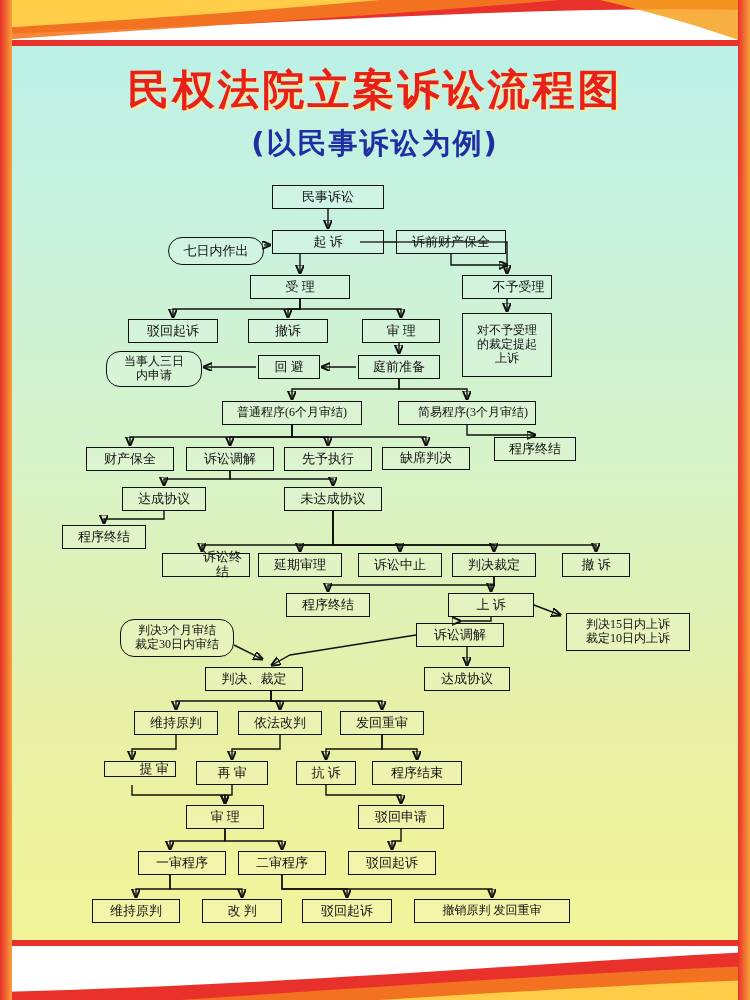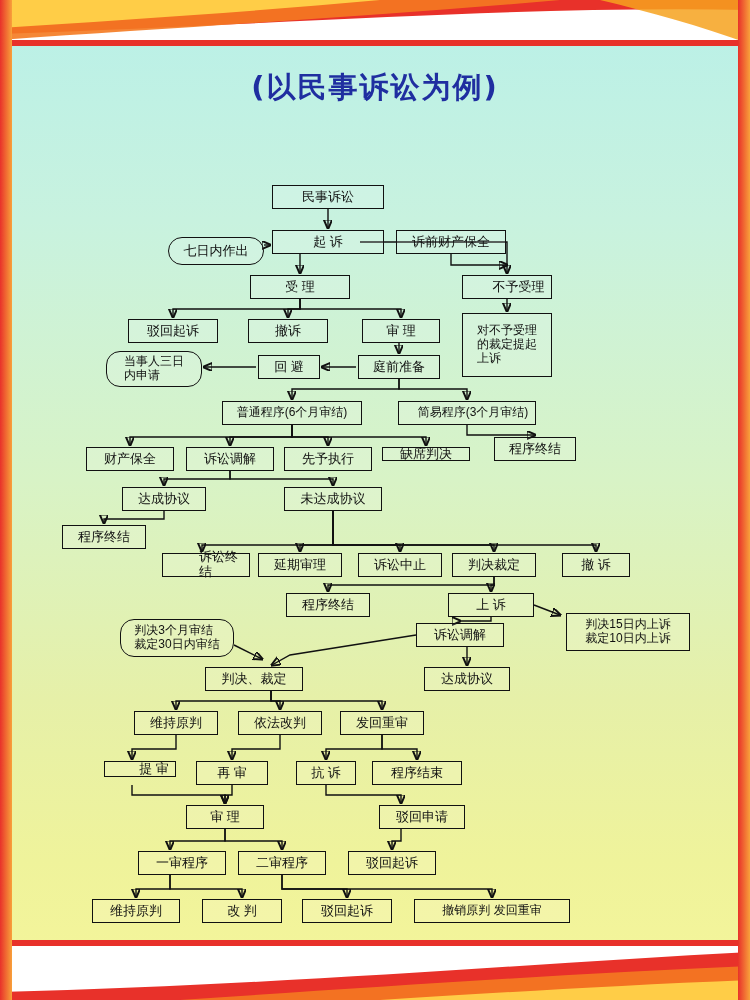--- a/index.html
+++ b/index.html
@@ -30,22 +30,22 @@
   .subtitle{
     margin-top:6px;font-size:29px;font-weight:bold;color:#1f2ea0;letter-spacing:2px;
     font-family:"DejaVu Sans","Liberation Sans",sans-serif;
   }
 
   #flow{position:absolute;left:0;top:175px;width:750px;height:790px;}
   .node{
     position:absolute;box-sizing:border-box;
     border:1.5px solid #111;background:rgba(255,255,255,0.14);
     color:#111;font-size:13px;line-height:1.15;
-    display:flex;align-items:center;justify-content:center;text-align:left;
-    font-family:Liberation Sans, sans-serif;
+    display:flex;align-items:center;justify-content:center;text-align:center;
+    font-family:Liberation Serif, serif;
     white-space:pre-line;padding:1px 3px;
   }
   .node.small{font-size:12px;}
   .node.round{border-radius:14px;}
   svg.links{position:absolute;left:0;top:0;width:750px;height:790px;pointer-events:none;}
   svg.links line, svg.links path{stroke:#111;stroke-width:1.4;fill:none;}
 </style>
 </head>
 <body>
 
@@ -63,20 +63,21 @@
     <rect x="0" y="0" width="750" height="60" fill="#ffffff"></rect>
     <path d="M0,60 L750,60 L750,12 C520,24 300,44 0,52 Z" fill="#e8312a"></path>
     <path d="M180,60 L750,60 L750,26 C560,34 360,48 180,60 Z" fill="#f47a21" opacity="0.9"></path>
     <path d="M380,60 L750,60 L750,40 C600,46 480,54 380,60 Z" fill="#ffd24a" opacity="0.95"></path>
     <rect x="0" y="0" width="750" height="6" fill="#e8312a"></rect>
   </svg>
   <div class="edge left"></div>
   <div class="edge right"></div>
 
   <div class="title-wrap">
+    <div class="title">民权法院立案诉讼流程图</div>
     <div class="subtitle">(以民事诉讼为例)</div>
   </div>
 
   <div id="flow">
     <svg class="links" viewBox="0 0 750 790">
       <defs>
         <marker id="ah" markerWidth="7" markerHeight="7" refX="6" refY="3" orient="auto">
           <path d="M0,0 L7,3 L0,6 z" fill="#111"></path>
         </marker>
       </defs>
@@ -175,21 +176,21 @@
       <div class="node round small" style="left: 106px; top: 176px; width: 96px; height: 36px;">当事人三日
 内申请</div>
       <div class="node" style="left: 258px; top: 180px; width: 62px; height: 24px;">回  避</div>
       <div class="node" style="left: 358px; top: 180px; width: 82px; height: 24px;">庭前准备</div>
       <div class="node small" style="left: 222px; top: 226px; width: 140px; height: 24px;">普通程序(6个月审结)</div>
       <div class="node small" style="left: 398px; top: 226px; width: 138px; height: 24px; padding-left: 15px;">简易程序(3个月审结)</div>
       <div class="node" style="left: 494px; top: 262px; width: 82px; height: 24px;">程序终结</div>
       <div class="node" style="left: 86px; top: 272px; width: 88px; height: 24px;">财产保全</div>
       <div class="node" style="left: 186px; top: 272px; width: 88px; height: 24px;">诉讼调解</div>
       <div class="node" style="left: 284px; top: 272px; width: 88px; height: 24px;">先予执行</div>
-      <div class="node" style="left: 382px; top: 272px; width: 88px; height: 14px;">缺席判决</div>
+      <div class="node" style="left: 382px; top: 272px; width: 88px; height: 23px;">缺席判决</div>
       <div class="node" style="left: 122px; top: 312px; width: 84px; height: 24px;">达成协议</div>
       <div class="node" style="left: 284px; top: 312px; width: 98px; height: 24px;">未达成协议</div>
       <div class="node" style="left: 62px; top: 350px; width: 84px; height: 24px;">程序终结</div>
       <div class="node" style="left: 162px; top: 378px; width: 88px; height: 24px; padding-left: 36px;">诉讼终结</div>
       <div class="node" style="left: 258px; top: 378px; width: 84px; height: 24px;">延期审理</div>
       <div class="node" style="left: 358px; top: 378px; width: 84px; height: 24px;">诉讼中止</div>
       <div class="node" style="left: 452px; top: 378px; width: 84px; height: 24px;">判决裁定</div>
       <div class="node" style="left: 562px; top: 378px; width: 68px; height: 24px;">撤  诉</div>
       <div class="node" style="left: 286px; top: 418px; width: 84px; height: 24px;">程序终结</div>
       <div class="node" style="left: 448px; top: 418px; width: 86px; height: 24px;">上  诉</div>
@@ -201,21 +202,21 @@
       <div class="node" style="left: 205px; top: 492px; width: 98px; height: 24px;">判决、裁定</div>
       <div class="node" style="left: 424px; top: 492px; width: 86px; height: 24px;">达成协议</div>
       <div class="node" style="left: 134px; top: 536px; width: 84px; height: 24px;">维持原判</div>
       <div class="node" style="left: 238px; top: 536px; width: 84px; height: 24px;">依法改判</div>
       <div class="node" style="left: 340px; top: 536px; width: 84px; height: 24px;">发回重审</div>
       <div class="node" style="left: 104px; top: 586px; width: 72px; height: 16px; padding-left: 31px;">提  审</div>
       <div class="node" style="left: 196px; top: 586px; width: 72px; height: 24px;">再  审</div>
       <div class="node" style="left: 296px; top: 586px; width: 60px; height: 24px;">抗  诉</div>
       <div class="node" style="left: 372px; top: 586px; width: 90px; height: 24px;">程序结束</div>
       <div class="node" style="left: 186px; top: 630px; width: 78px; height: 24px;">审  理</div>
-      <div class="node" style="left: 379px; top: 630px; width: 86px; height: 24px;">驳回申请</div>
+      <div class="node" style="left: 358px; top: 630px; width: 86px; height: 24px;">驳回申请</div>
       <div class="node" style="left: 126px; top: 676px; width: 88px; height: 24px; margin-left: 12px;">一审程序</div>
       <div class="node" style="left: 238px; top: 676px; width: 88px; height: 24px;">二审程序</div>
       <div class="node" style="left: 348px; top: 676px; width: 88px; height: 24px;">驳回起诉</div>
       <div class="node" style="left: 92px; top: 724px; width: 88px; height: 24px;">维持原判</div>
       <div class="node" style="left: 202px; top: 724px; width: 80px; height: 24px;">改  判</div>
       <div class="node" style="left: 302px; top: 724px; width: 90px; height: 24px;">驳回起诉</div>
       <div class="node small" style="left: 414px; top: 724px; width: 156px; height: 24px;">撤销原判 发回重审</div>
     </div>
 </div>
 

